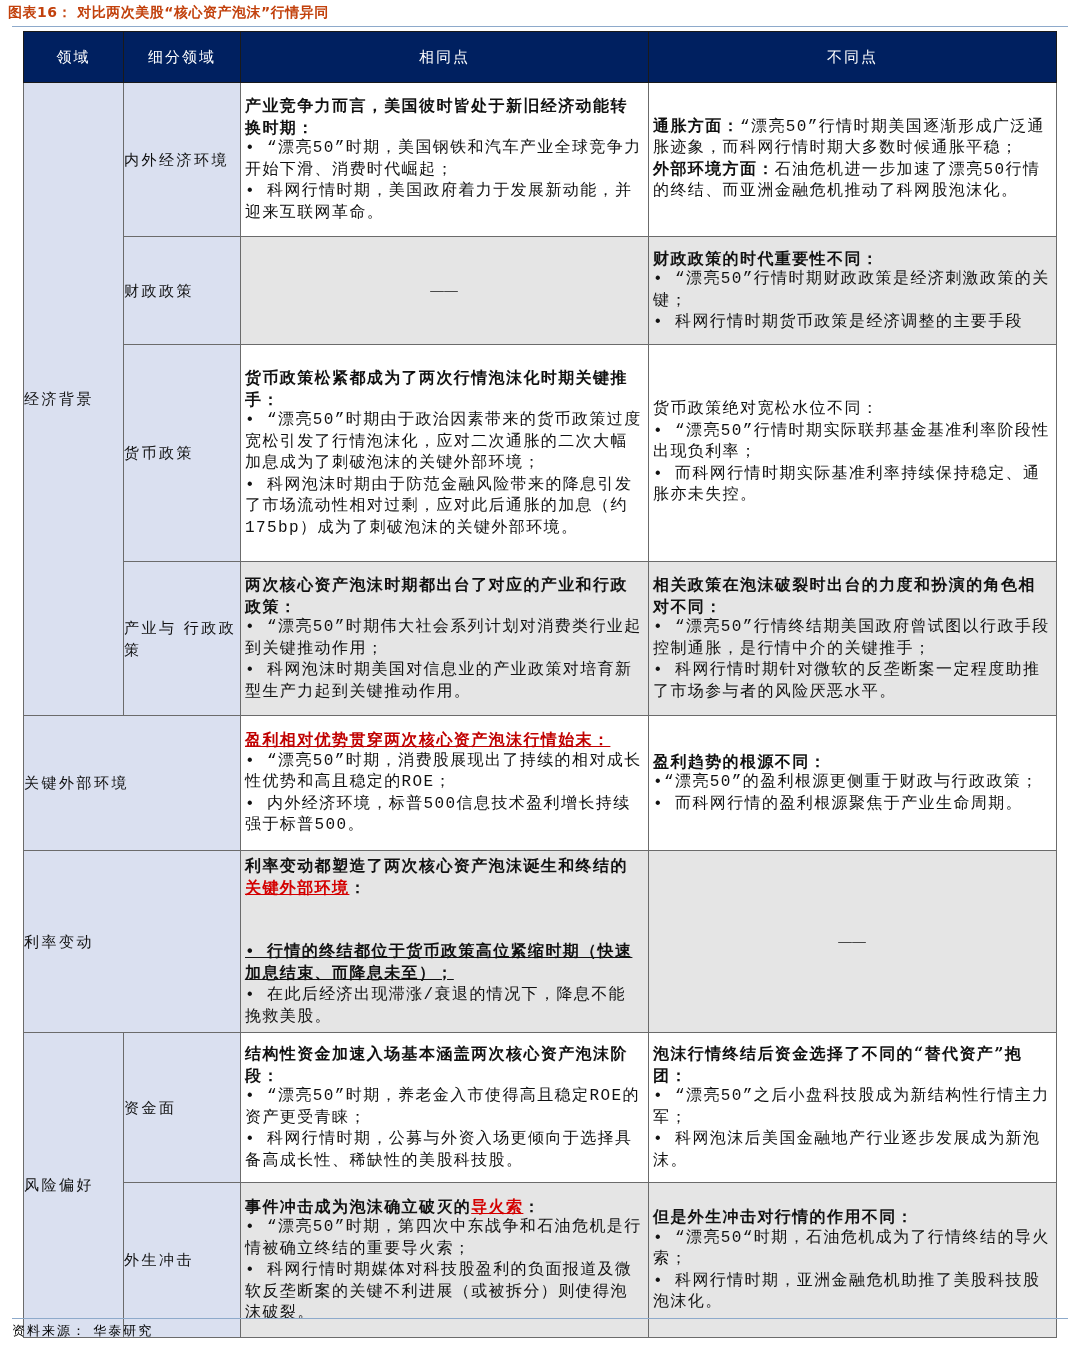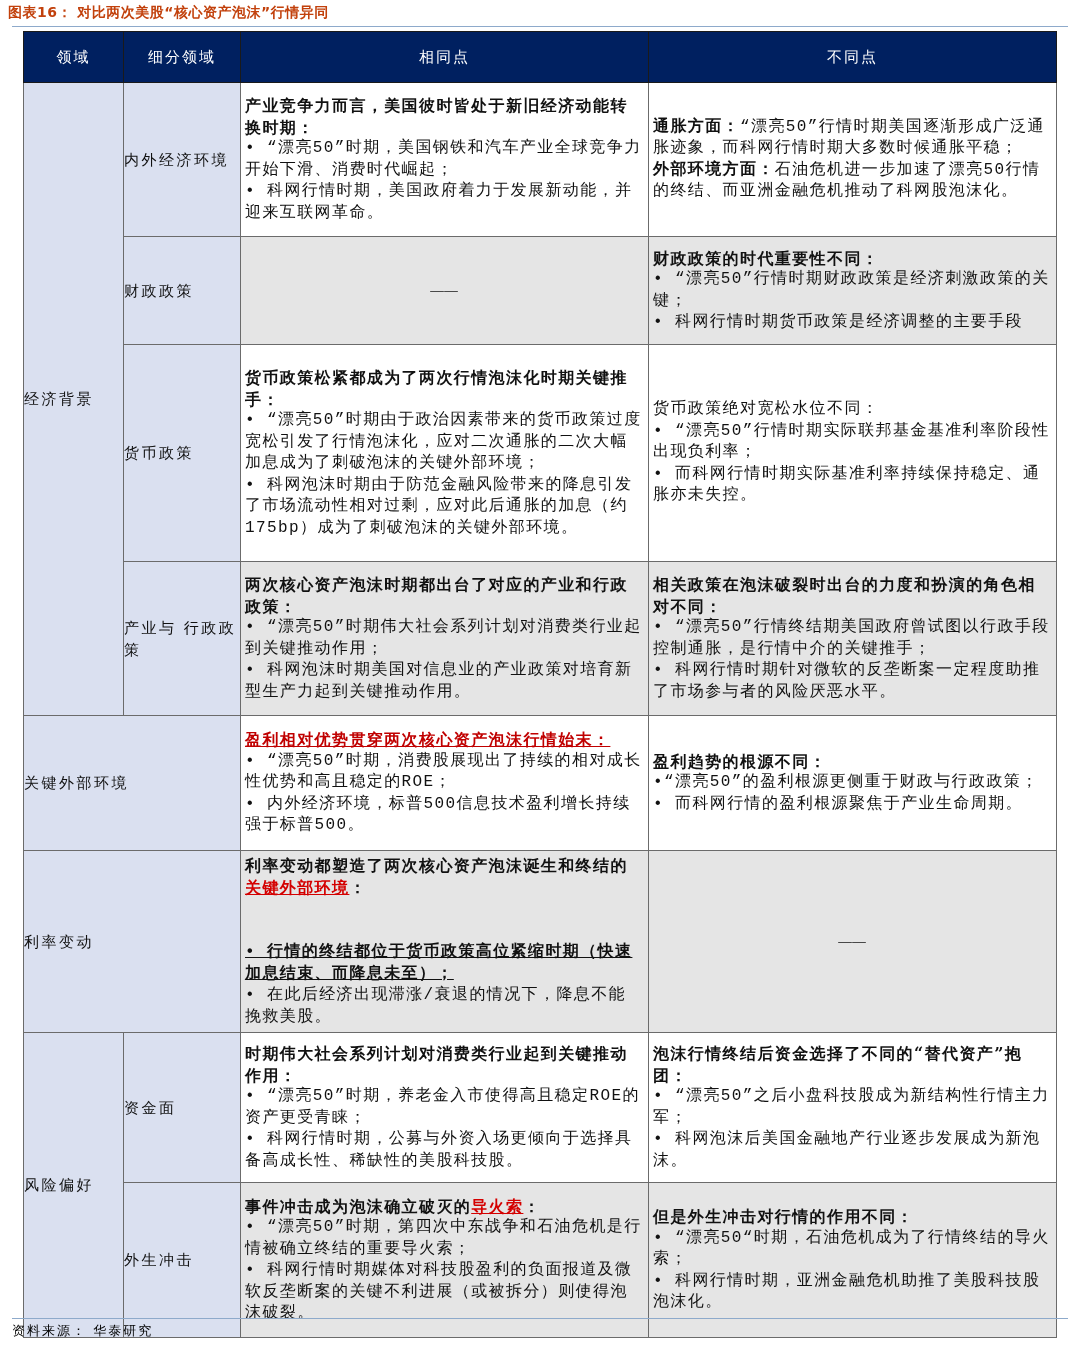--- a/index.html
+++ b/index.html
@@ -120,21 +120,21 @@
         <span class="line ul" style="font-weight:bold">•  行情的终结都位于货币政策高位紧缩时期（快速加息结束、而降息未至）；</span>
         <span class="line">•  在此后经济出现滞涨/衰退的情况下，降息不能挽救美股。</span>
       </td>
       <td class="cell alt dash">——</td>
     </tr>
 
     <tr style="height:150px">
       <td class="lbl" rowspan="2">风险偏好</td>
       <td class="lbl">资金面</td>
       <td class="cell">
-        <span class="head">时期伟大社会系列计划对消费类行业起到关键推动作用：</span>
+        <span class="head">结构性资金加速入场基本涵盖两次核心资产泡沫阶段：</span>
         <span class="line">•  “漂亮50”时期，养老金入市使得高且稳定ROE的资产更受青睐；</span>
         <span class="line">•  科网行情时期，公募与外资入场更倾向于选择具备高成长性、稀缺性的美股科技股。</span>
       </td>
       <td class="cell">
         <span class="head">泡沫行情终结后资金选择了不同的“替代资产”抱团：</span>
         <span class="line">•  “漂亮50”之后小盘科技股成为新结构性行情主力军；</span>
         <span class="line">•  科网泡沫后美国金融地产行业逐步发展成为新泡沫。</span>
       </td>
     </tr>
 

